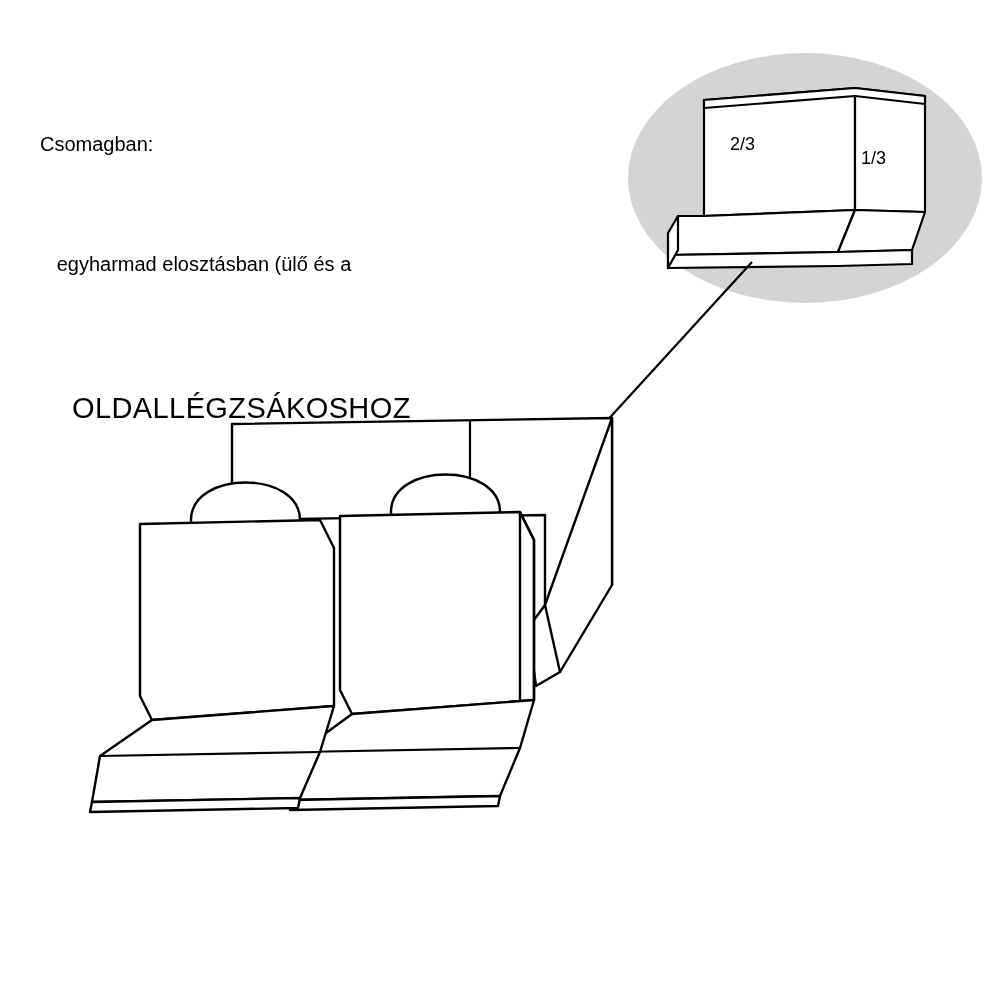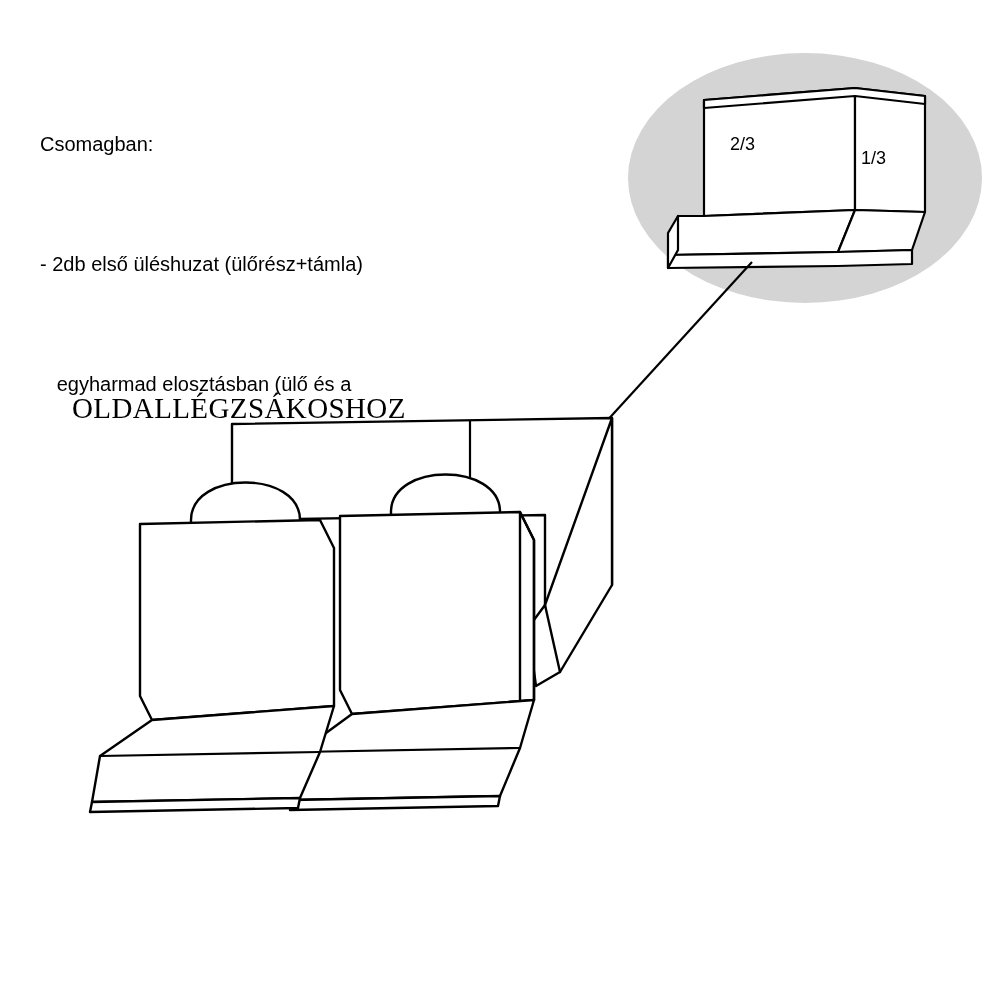--- a/index.html
+++ b/index.html
@@ -35,21 +35,20 @@
   #pkg-list .line {
     display: block;
     white-space: pre;
   }
   #warning {
     left: 72px;
     top: 313px;
     font-size: 29px;
     line-height: 38px;
     letter-spacing: 0.4px;
-    font-family: Liberation Serif, serif;
   }
   #warning .line {
     display: block;
     white-space: pre;
   }
   .callout-label {
     position: absolute;
     font-size: 18px;
     color: #000;
   }
@@ -118,21 +117,20 @@
     <path d="M152,720 L334,706 L320,752 L300,798 L92,802 L100,756 Z"></path>
 
     <path d="M92,802 L300,798 L298,808 L90,812 Z"></path>
 
     <line x1="100" y1="756" x2="320" y2="752" stroke="#000000" stroke-width="2.2"></line>
   </g>
 </svg>
 
 <div class="text-block" id="pkg-list">
   <span class="line">Csomagban:</span>
-  <span class="line">- 2db első üléshuzat (ülőrész+támla)</span>
   <span class="line">   egyharmad elosztásban (ülő és a</span>
 </div>
 
 <div class="text-block" id="warning">
   <span class="line">OLDALLÉGZSÁKOSHOZ</span>
 </div>
 
 <div class="callout-label" id="label-two-thirds">2/3</div>
 <div class="callout-label" id="label-one-third">1/3</div>
 

